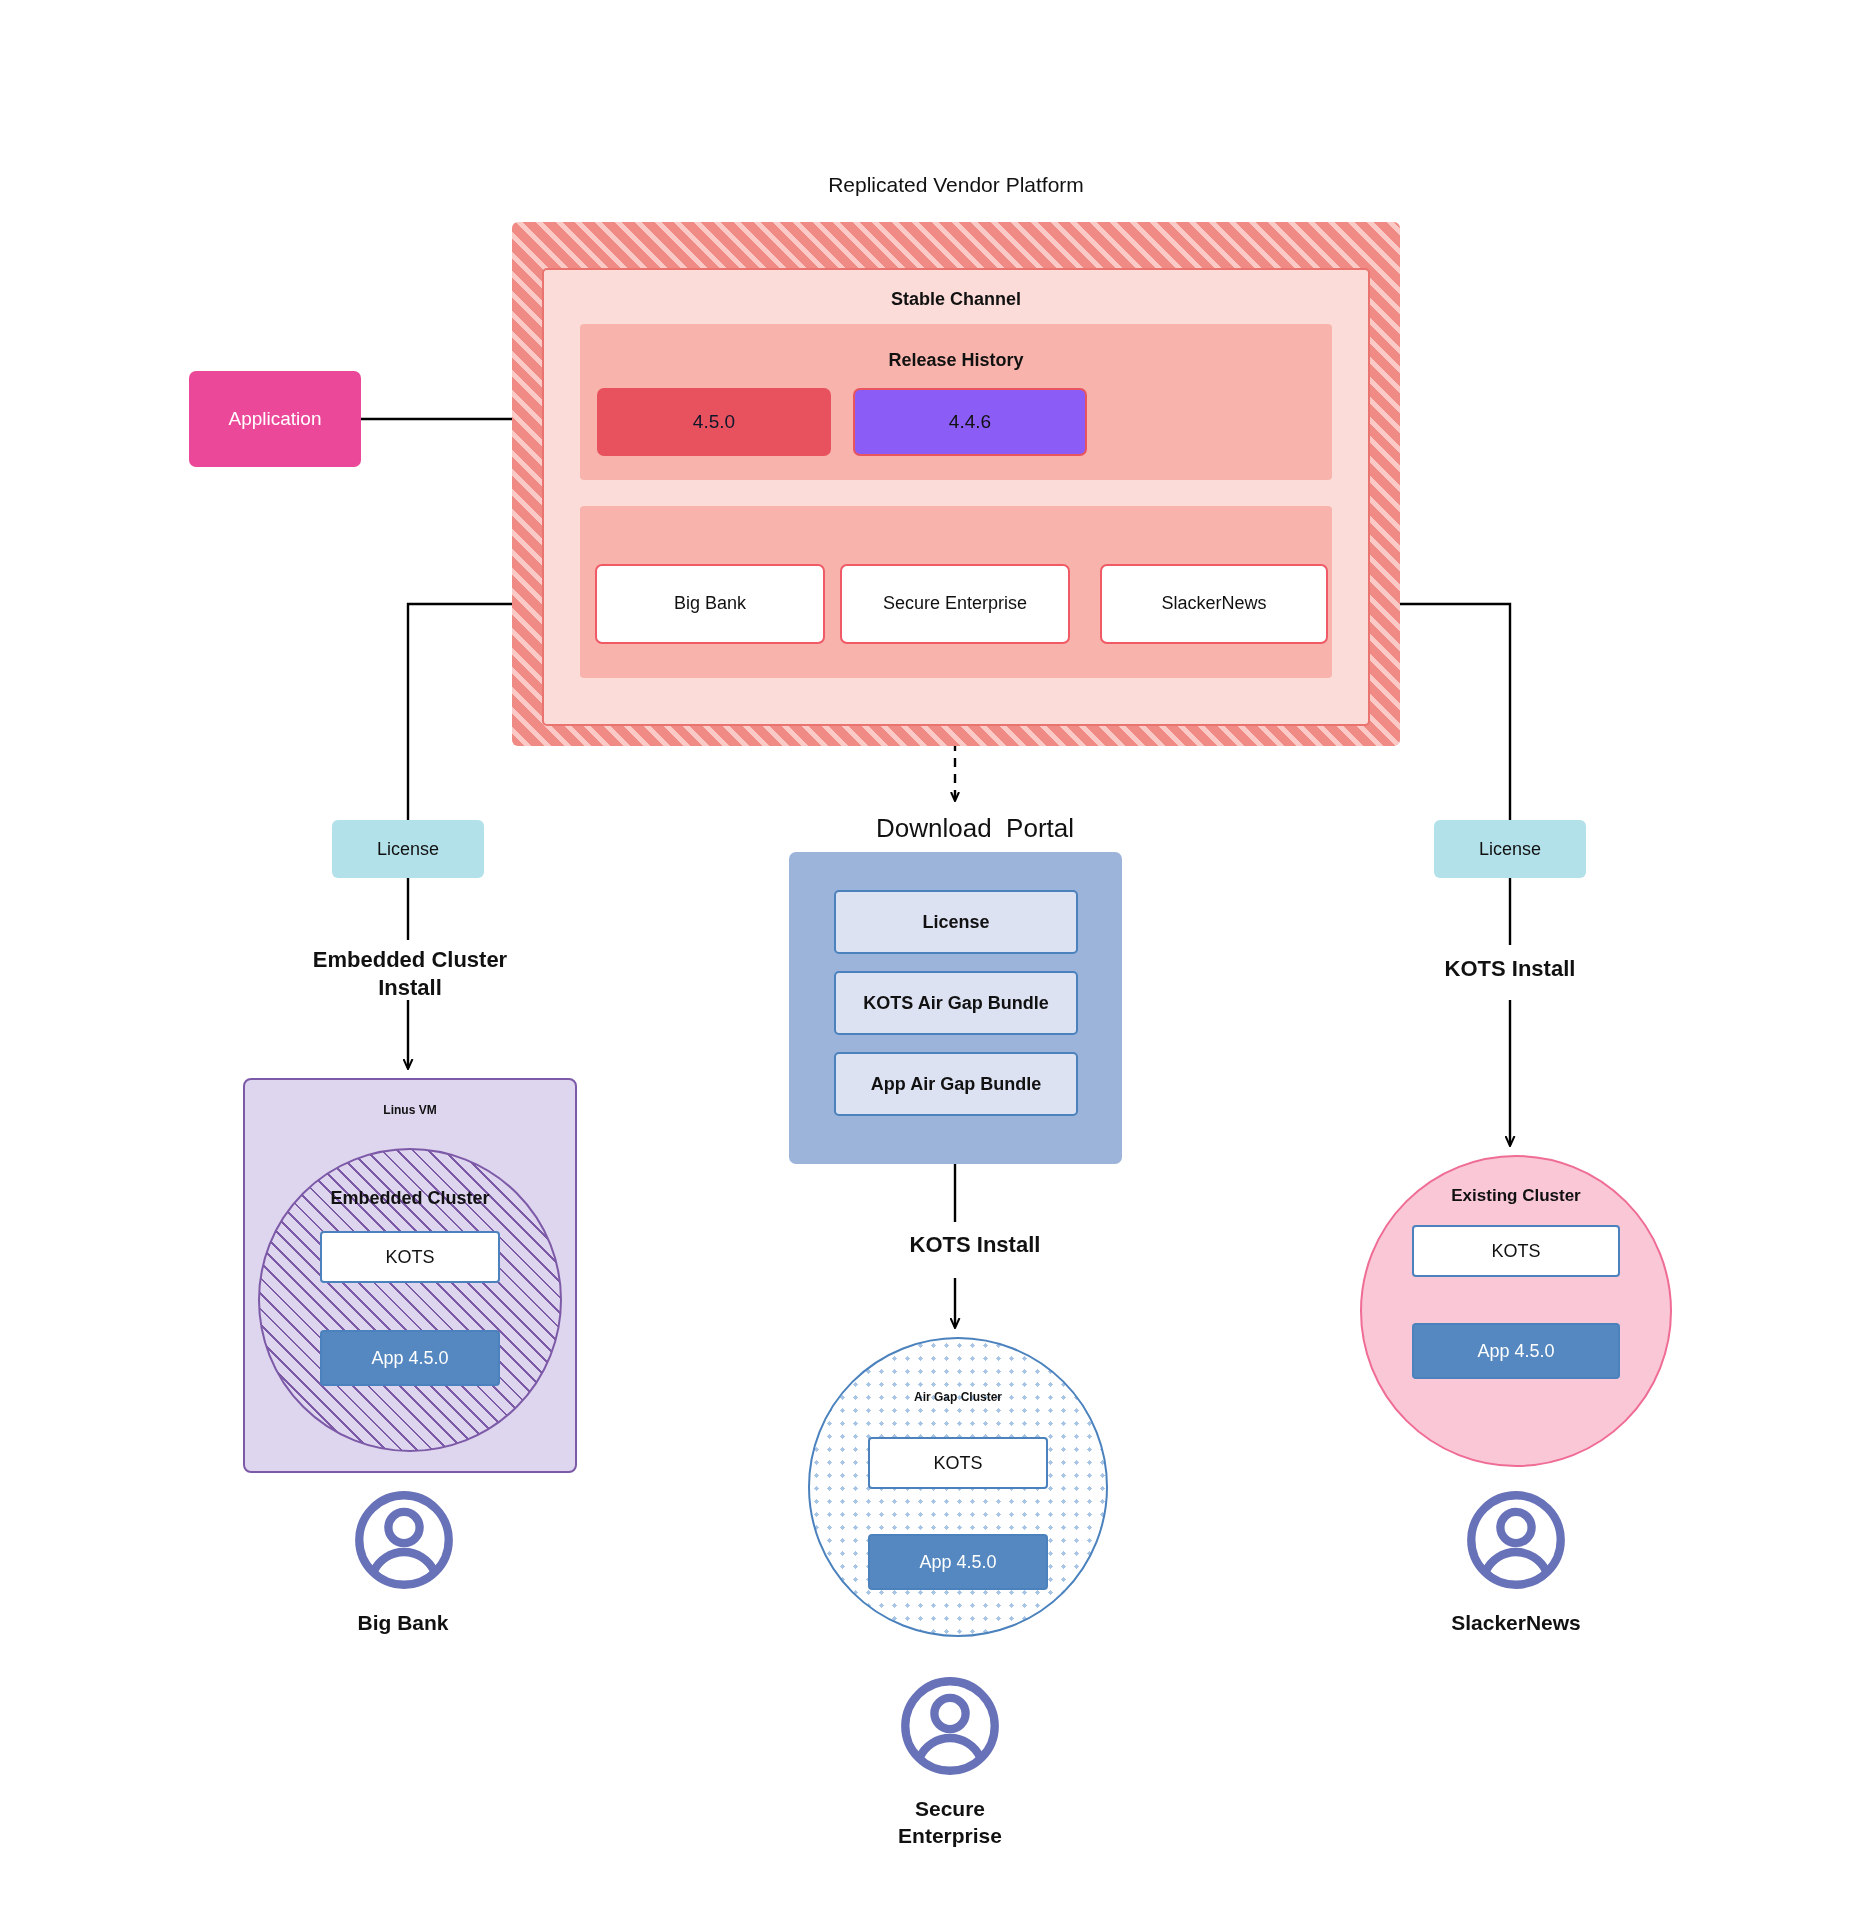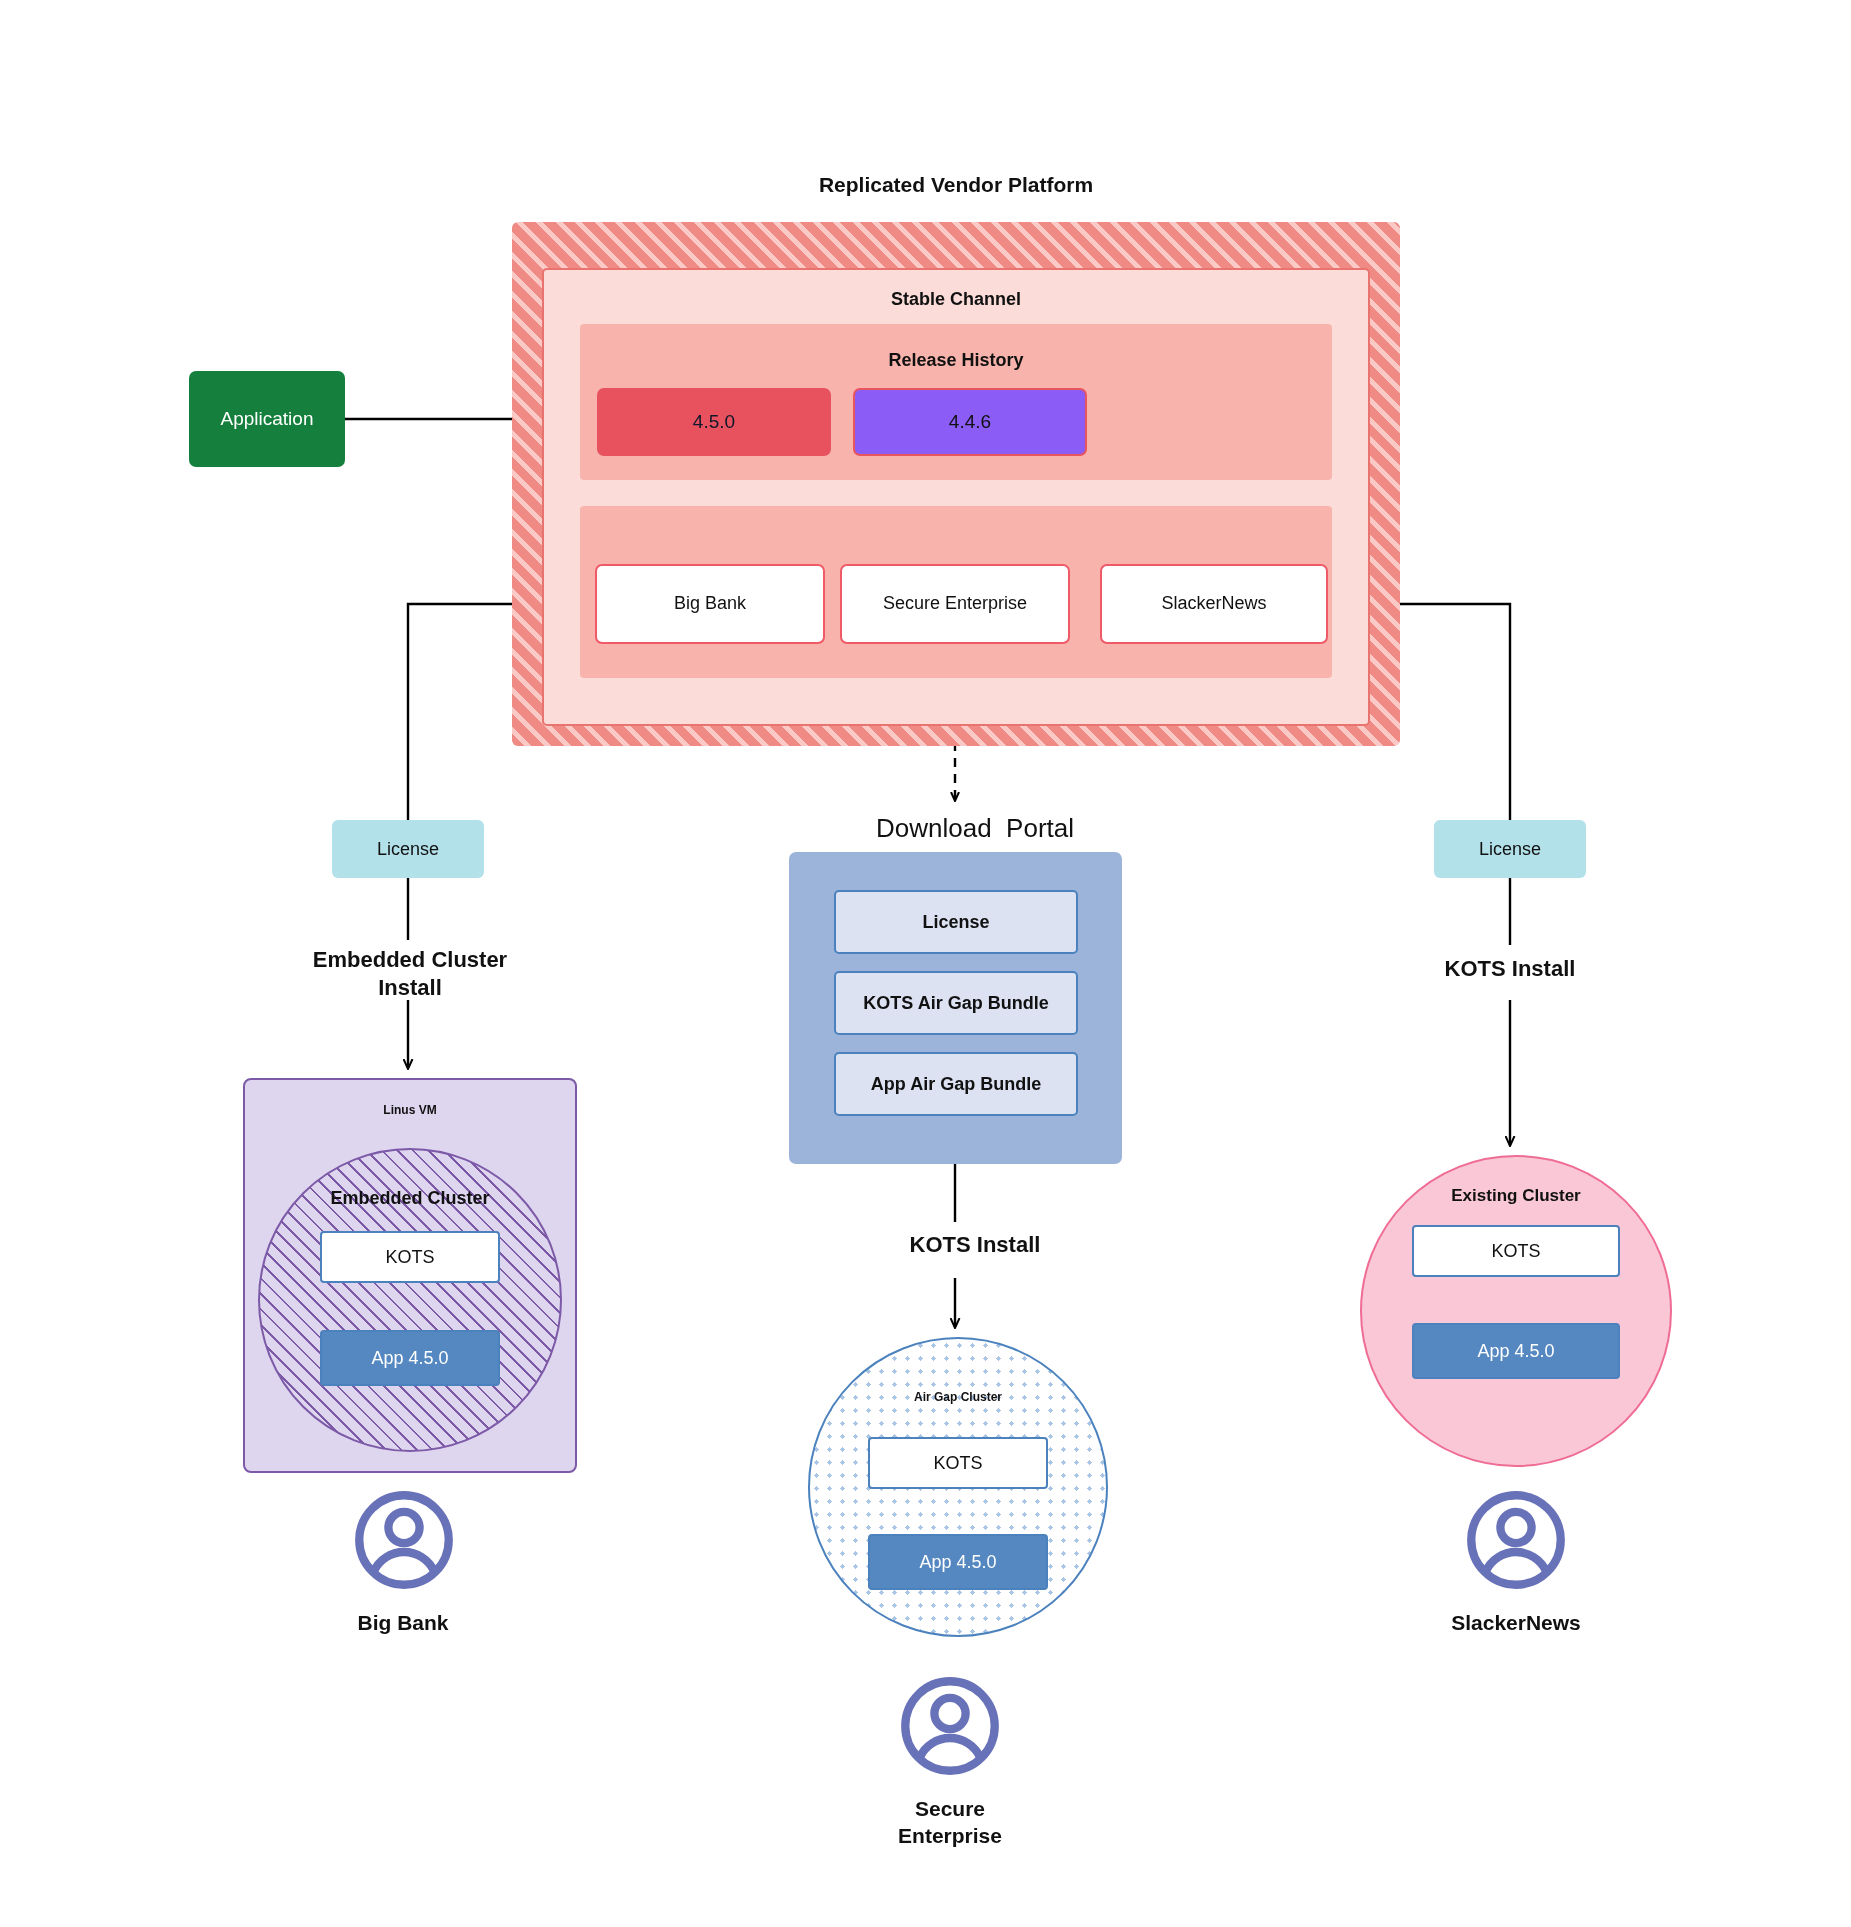--- a/index.html
+++ b/index.html
@@ -21,21 +21,21 @@
   .lbl{
     position:absolute;
     text-align:center;
     line-height:1.28;
     white-space:pre;
   }
 
   
   #platform-title{
     left:512px; top:172px; width:888px;
-    font-size:21px; font-weight:bold; color:#111;
+    font-size:21px; font-weight:normal; color:#111;
   }
   #platform-box{
     left:512px; top:222px; width:888px; height:524px;
     border-radius:6px;
     background:
       repeating-linear-gradient(45deg,
         #f08a84 0px, #f08a84 9px,
         #fbc9c6 9px, #fbc9c6 14px);
   }
   #stable-channel{
@@ -85,22 +85,22 @@
     text-align:center;
     font-size:18px; color:#111;
     line-height:1.3;
   }
   #cust-bigbank{ left:595px; width:230px; }
   #cust-secure{ left:840px;  width:230px; }
   #cust-slacker{ left:1100px; width:228px; }
 
   
   #application-box{
-    left:189px; top:371px; width:156px; height:96px;
-    background:#15803d;
+    left:189px; top:371px; width:172px; height:96px;
+    background:#ec4899;
     border-radius:7px;
     display:flex; align-items:center; justify-content:center;
     color:#ffffff; font-size:19px;
   }
 
   
   .license-chip{
     width:152px; height:58px;
     background:#b3e1ea;
     border-radius:6px;

